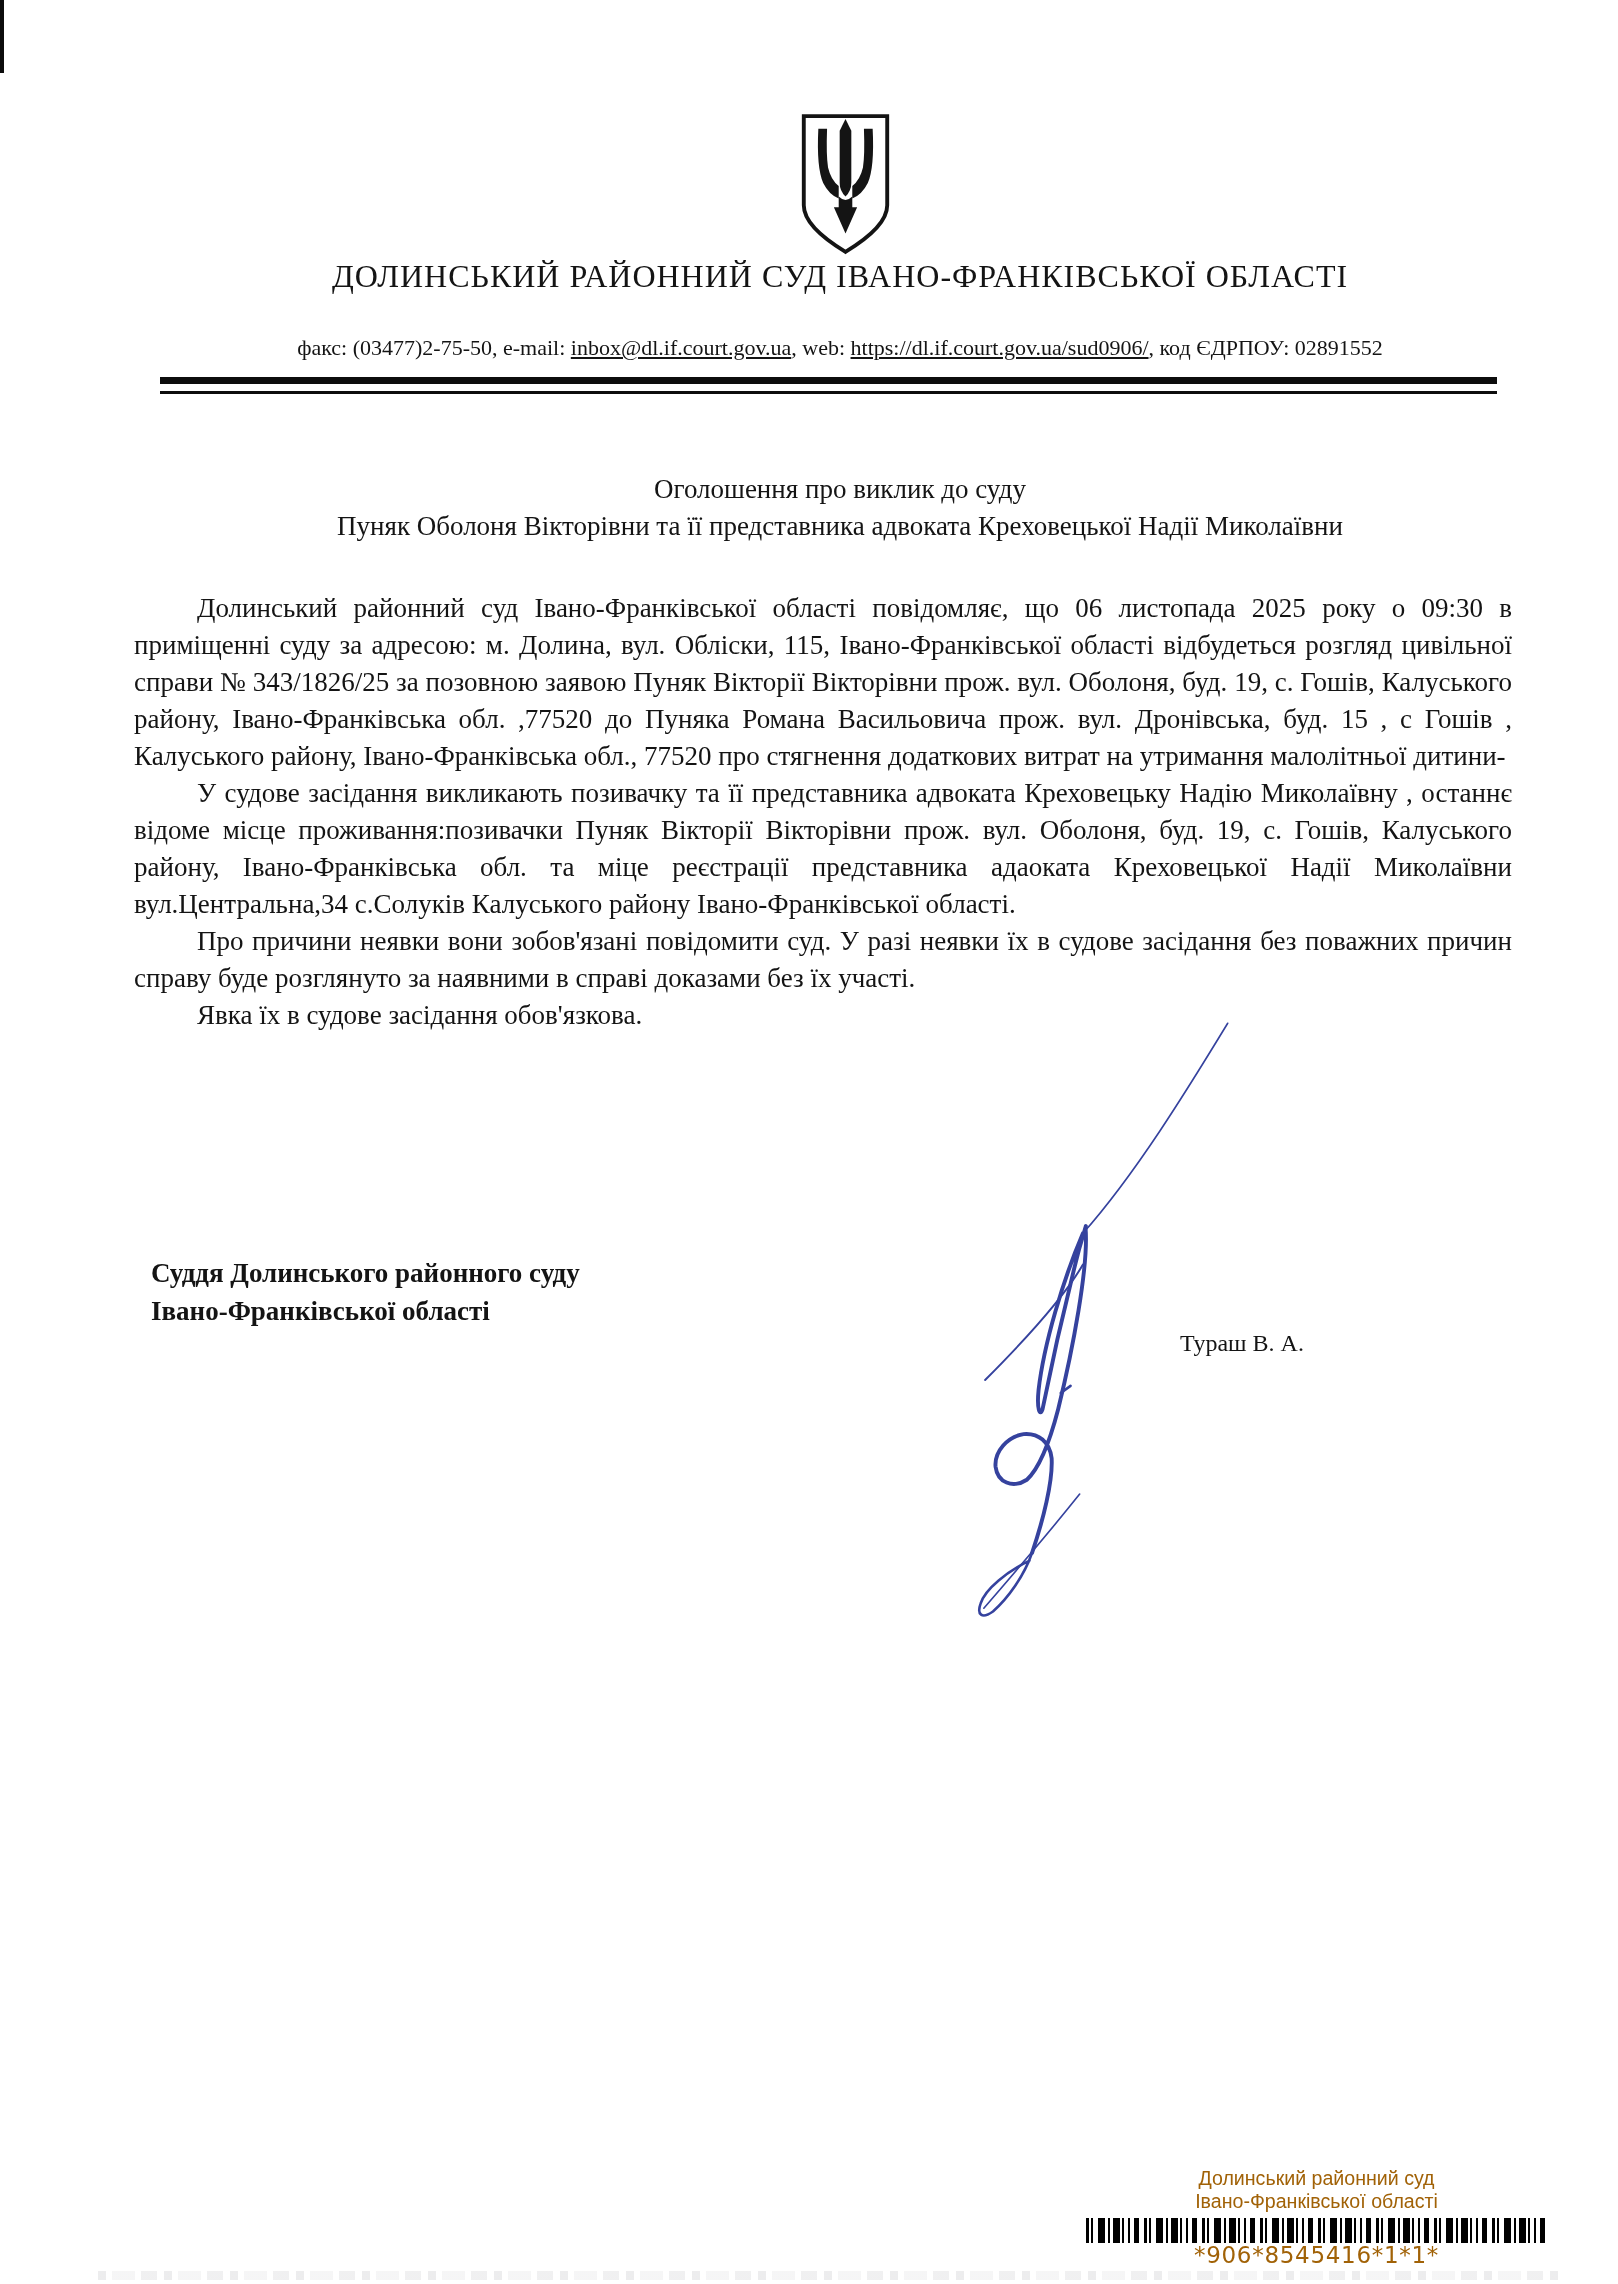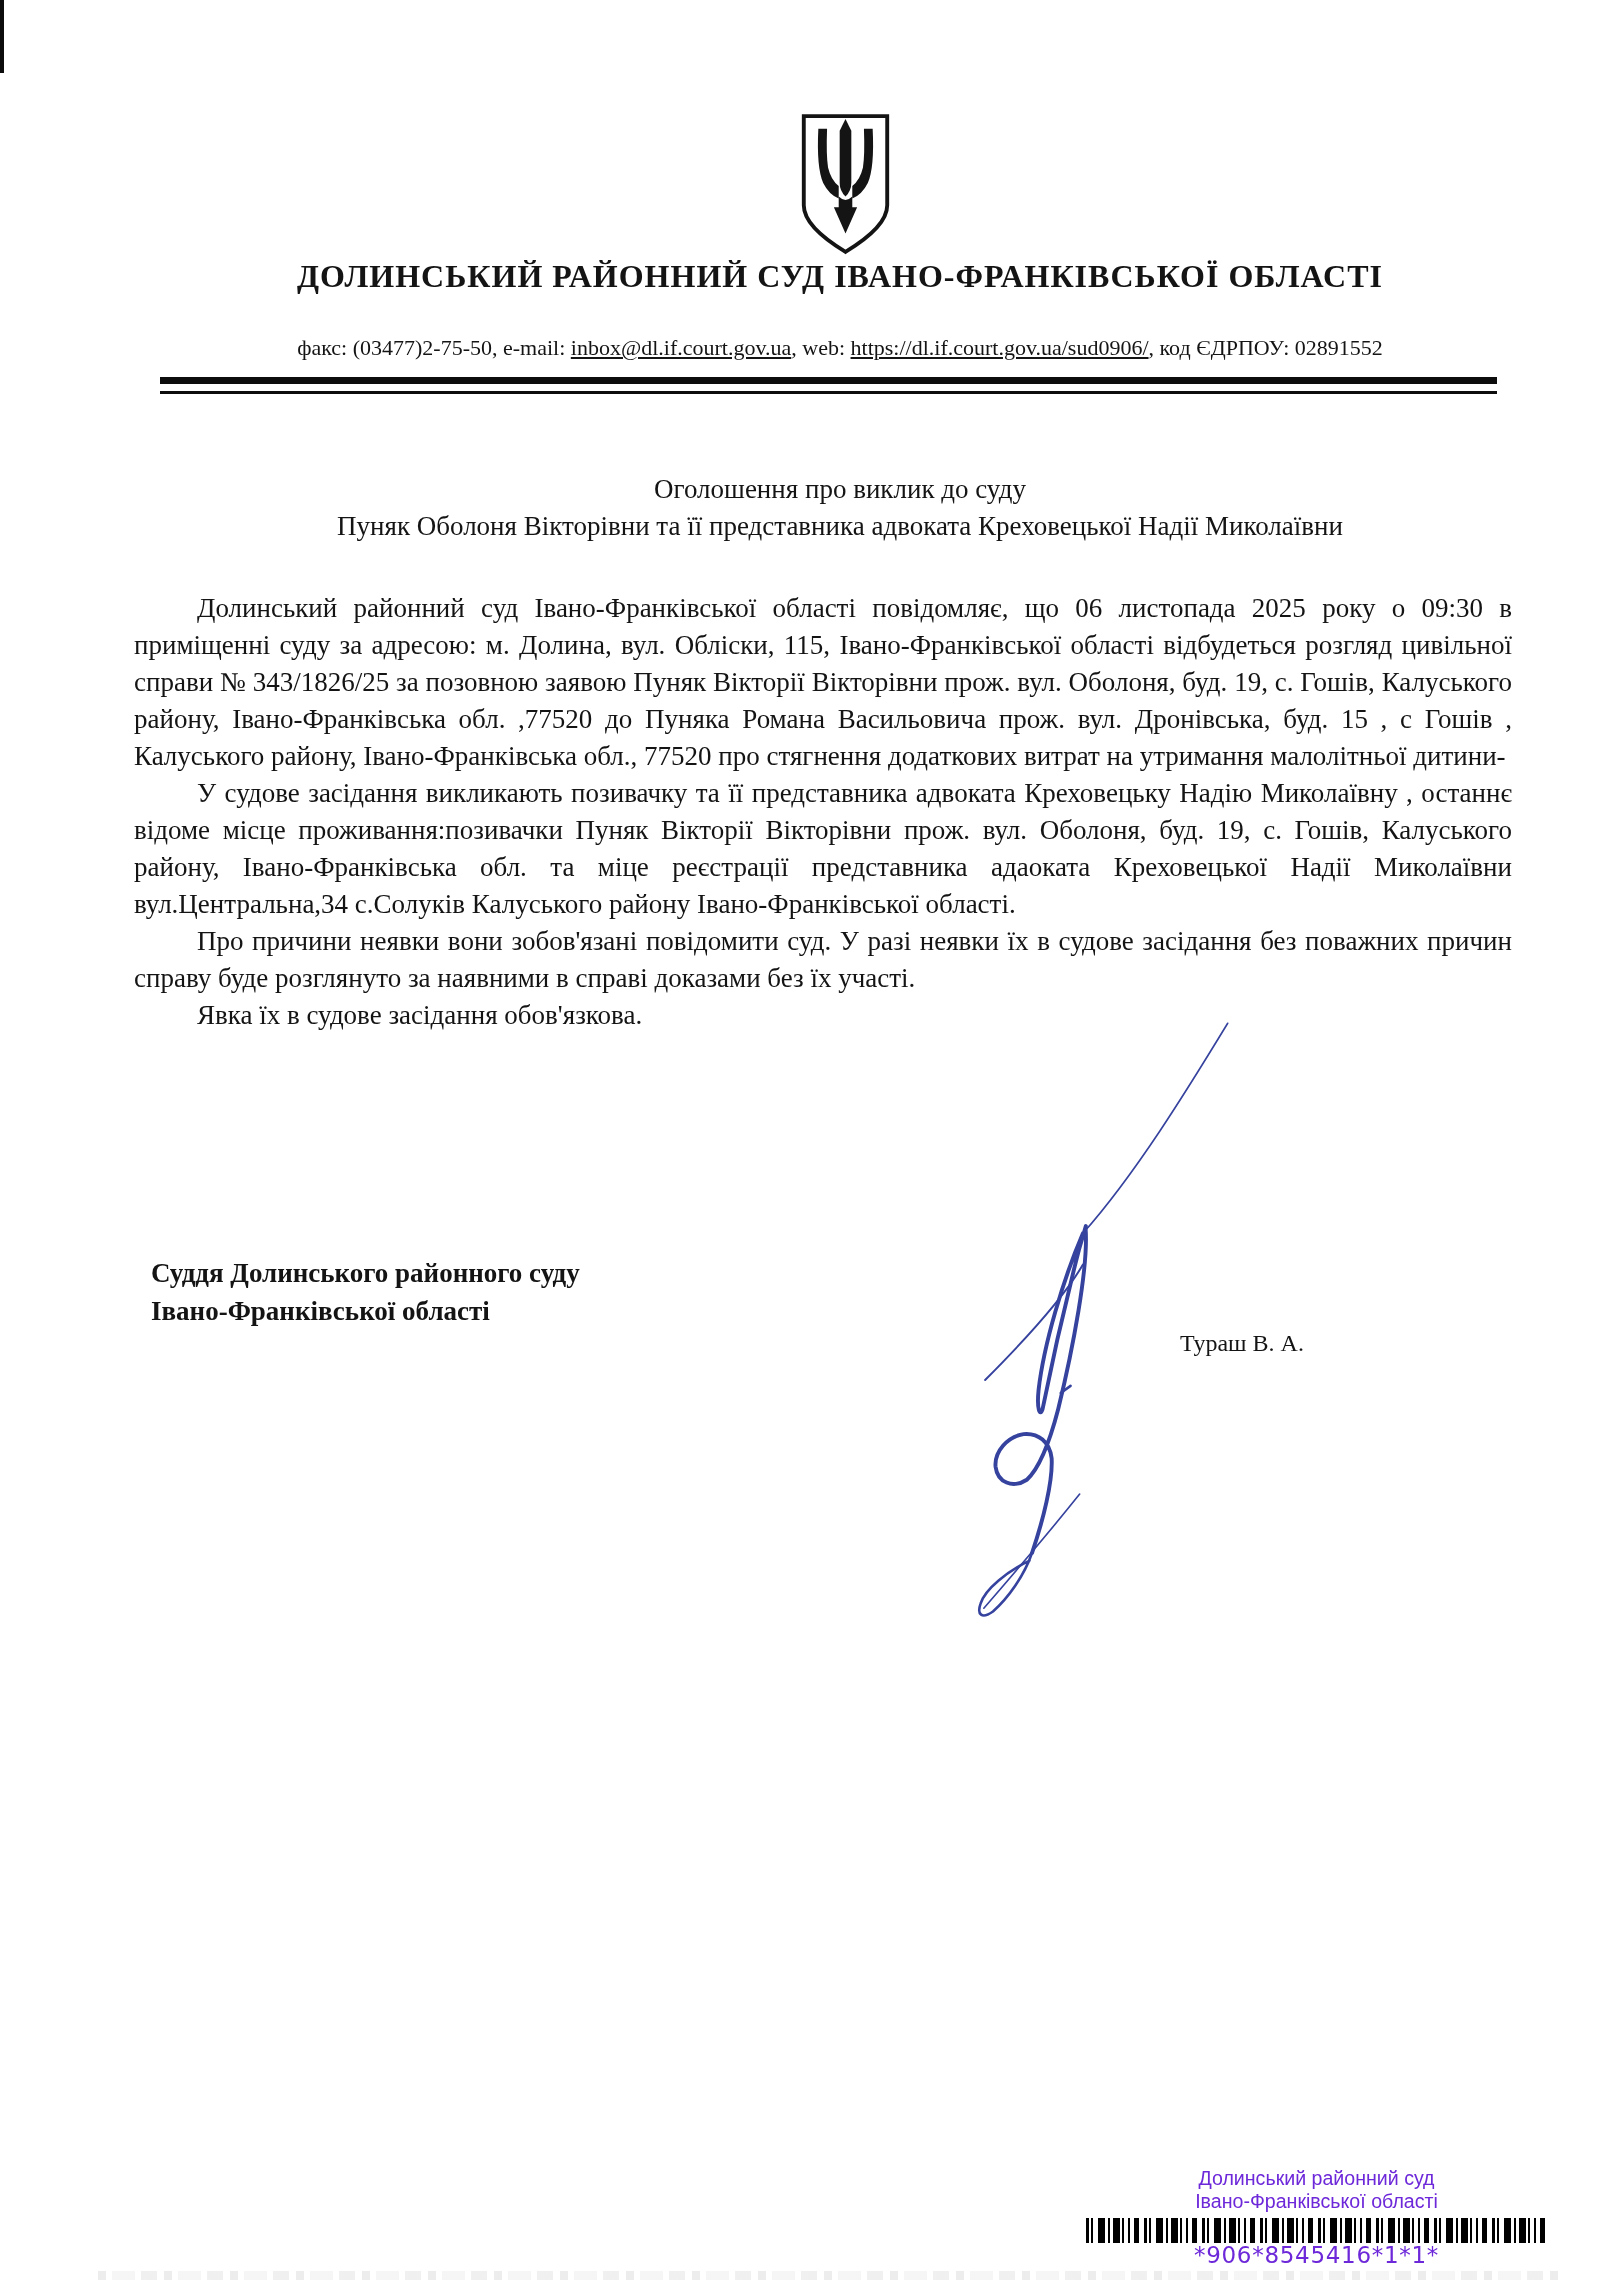--- a/index.html
+++ b/index.html
@@ -18,21 +18,21 @@
     background:repeating-linear-gradient(90deg,
       rgba(90,90,100,.20) 0 7.8px, rgba(0,0,0,0) 7.8px 13.7px,
       rgba(90,90,100,.10) 13.7px 37px, rgba(0,0,0,0) 37px 43px,
       rgba(90,90,100,.16) 43px 59px, rgba(0,0,0,0) 59px 66px);
     opacity:.55;
   }
   
   .emblem{position:absolute;left:797px;top:111px;width:97px;height:146px;}
   .court-name{
     position:absolute;left:151px;top:258px;width:1378px;
-    text-align:center;font-weight:bold;font-size:32px;letter-spacing:1px;line-height:37px;
+    text-align:center;font-weight:normal;font-size:32px;letter-spacing:1px;line-height:37px;
     white-space:nowrap;
   }
   .addr-line{
     position:absolute;left:151px;width:1378px;text-align:center;
     font-size:22px;line-height:26px;white-space:nowrap;
   }
   .addr-1{top:301px;}
   .addr-2{top:335px;}
   .u{ text-decoration:underline; }
   .rule-thick{position:absolute;left:160px;top:377px;width:1337px;height:7.2px;background:#0d0d0d;}
@@ -55,21 +55,21 @@
   }
   .judge-name{
     position:absolute;left:1180px;top:1330px;
     font-size:24px;white-space:nowrap;
   }
   .signature-svg{position:absolute;left:946px;top:1005px;width:313px;height:613px;}
   
   .footer{
     position:absolute;left:1086px;top:2167px;width:461px;
     text-align:center;font-family:"Liberation Sans", sans-serif;
-    font-size:19.6px;line-height:23px;color:#6d28d9;
+    font-size:19.6px;line-height:23px;color:#a16207;
   }
   .barcode{
     margin-top:5.2px;height:25px;width:100%;
     background:repeating-linear-gradient(90deg,
       #000 0 3.3px, #fff 3.3px 5.2px,
       #000 5.2px 7.2px, #fff 7.2px 12.4px,
       #000 12.4px 19px, #fff 19px 21.5px,
       #000 21.5px 23.5px, #fff 23.5px 27px,
       #000 27px 34px, #fff 34px 36px,
       #000 36px 38px, #fff 38px 42px,

